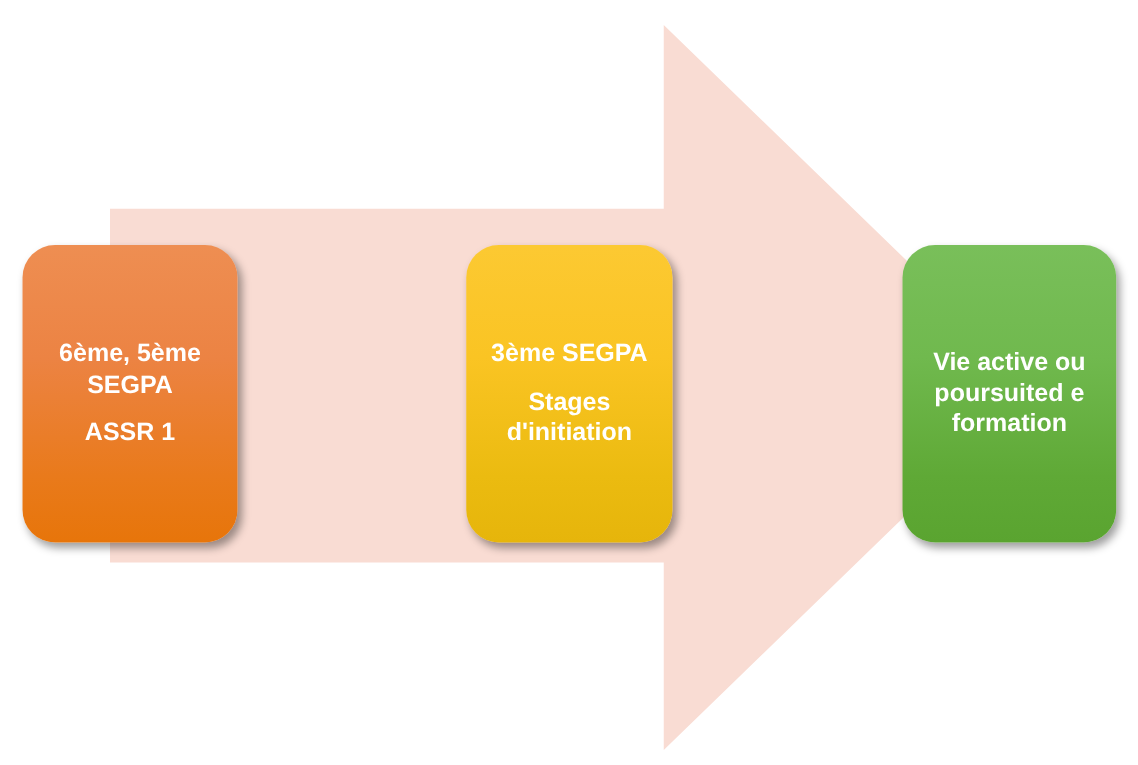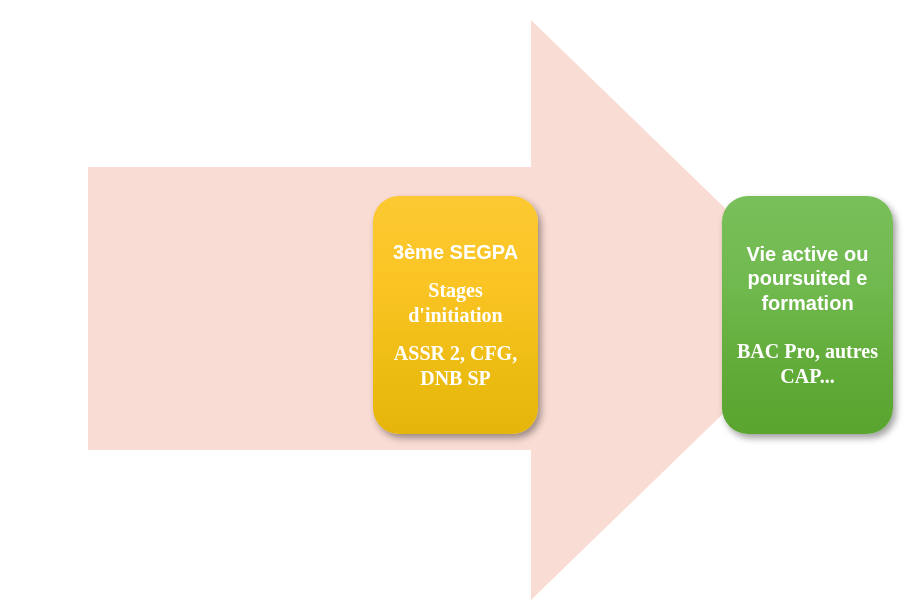--- a/index.html
+++ b/index.html
@@ -47,21 +47,20 @@
   }
 
   .stage-para {
     margin: 0;
     padding: 0;
     width: 100%;
   }
 
   .stage-para + .stage-para {
     margin-top: 14px;
-    font-family: Liberation Serif, serif;
   }
 
   #box-0 {
     left: 18px;  top: 196px;  width: 172px; height: 238px;
     background: linear-gradient(180deg, #EE8E52 0%, #EC8343 38%, #E97A1B 78%, #E7750A 100%);
   }
   #box-1 {
     left: 200px; top: 196px;  width: 163px; height: 238px;
     background: linear-gradient(180deg, #AFAFAF 0%, #A9A9A9 38%, #979797 78%, #929292 100%);
   }
@@ -81,27 +80,29 @@
 </style>
 </head>
 <body>
 
 <div id="diagram-canvas">
 
   <svg id="arrow-layer" viewBox="0 0 910 612" width="910" height="612" xmlns="http://www.w3.org/2000/svg">
     <polygon points="88,167 531,167 531,20 830,310 531,600 531,450 88,450" fill="#F9DCD3"></polygon>
   </svg>
 
+  <div class="stage-box" id="box-0">
+    <p class="stage-para">6ème, 5ème SEGPA</p>
+    <p class="stage-para">ASSR 1</p>
+  </div>
 
 
   <div class="stage-box" id="box-2">
     <p class="stage-para">3ème SEGPA</p>
     <p class="stage-para">Stages d'initiation</p>
-    <p class="stage-para">ASSR 2, CFG, DNB SP</p>
   </div>
 
 
   <div class="stage-box" id="box-4">
     <p class="stage-para">Vie active ou poursuited e formation</p>
-    <p class="stage-para">BAC Pro, autres CAP...</p>
   </div>
 
 </div>
 
 </body></html>

